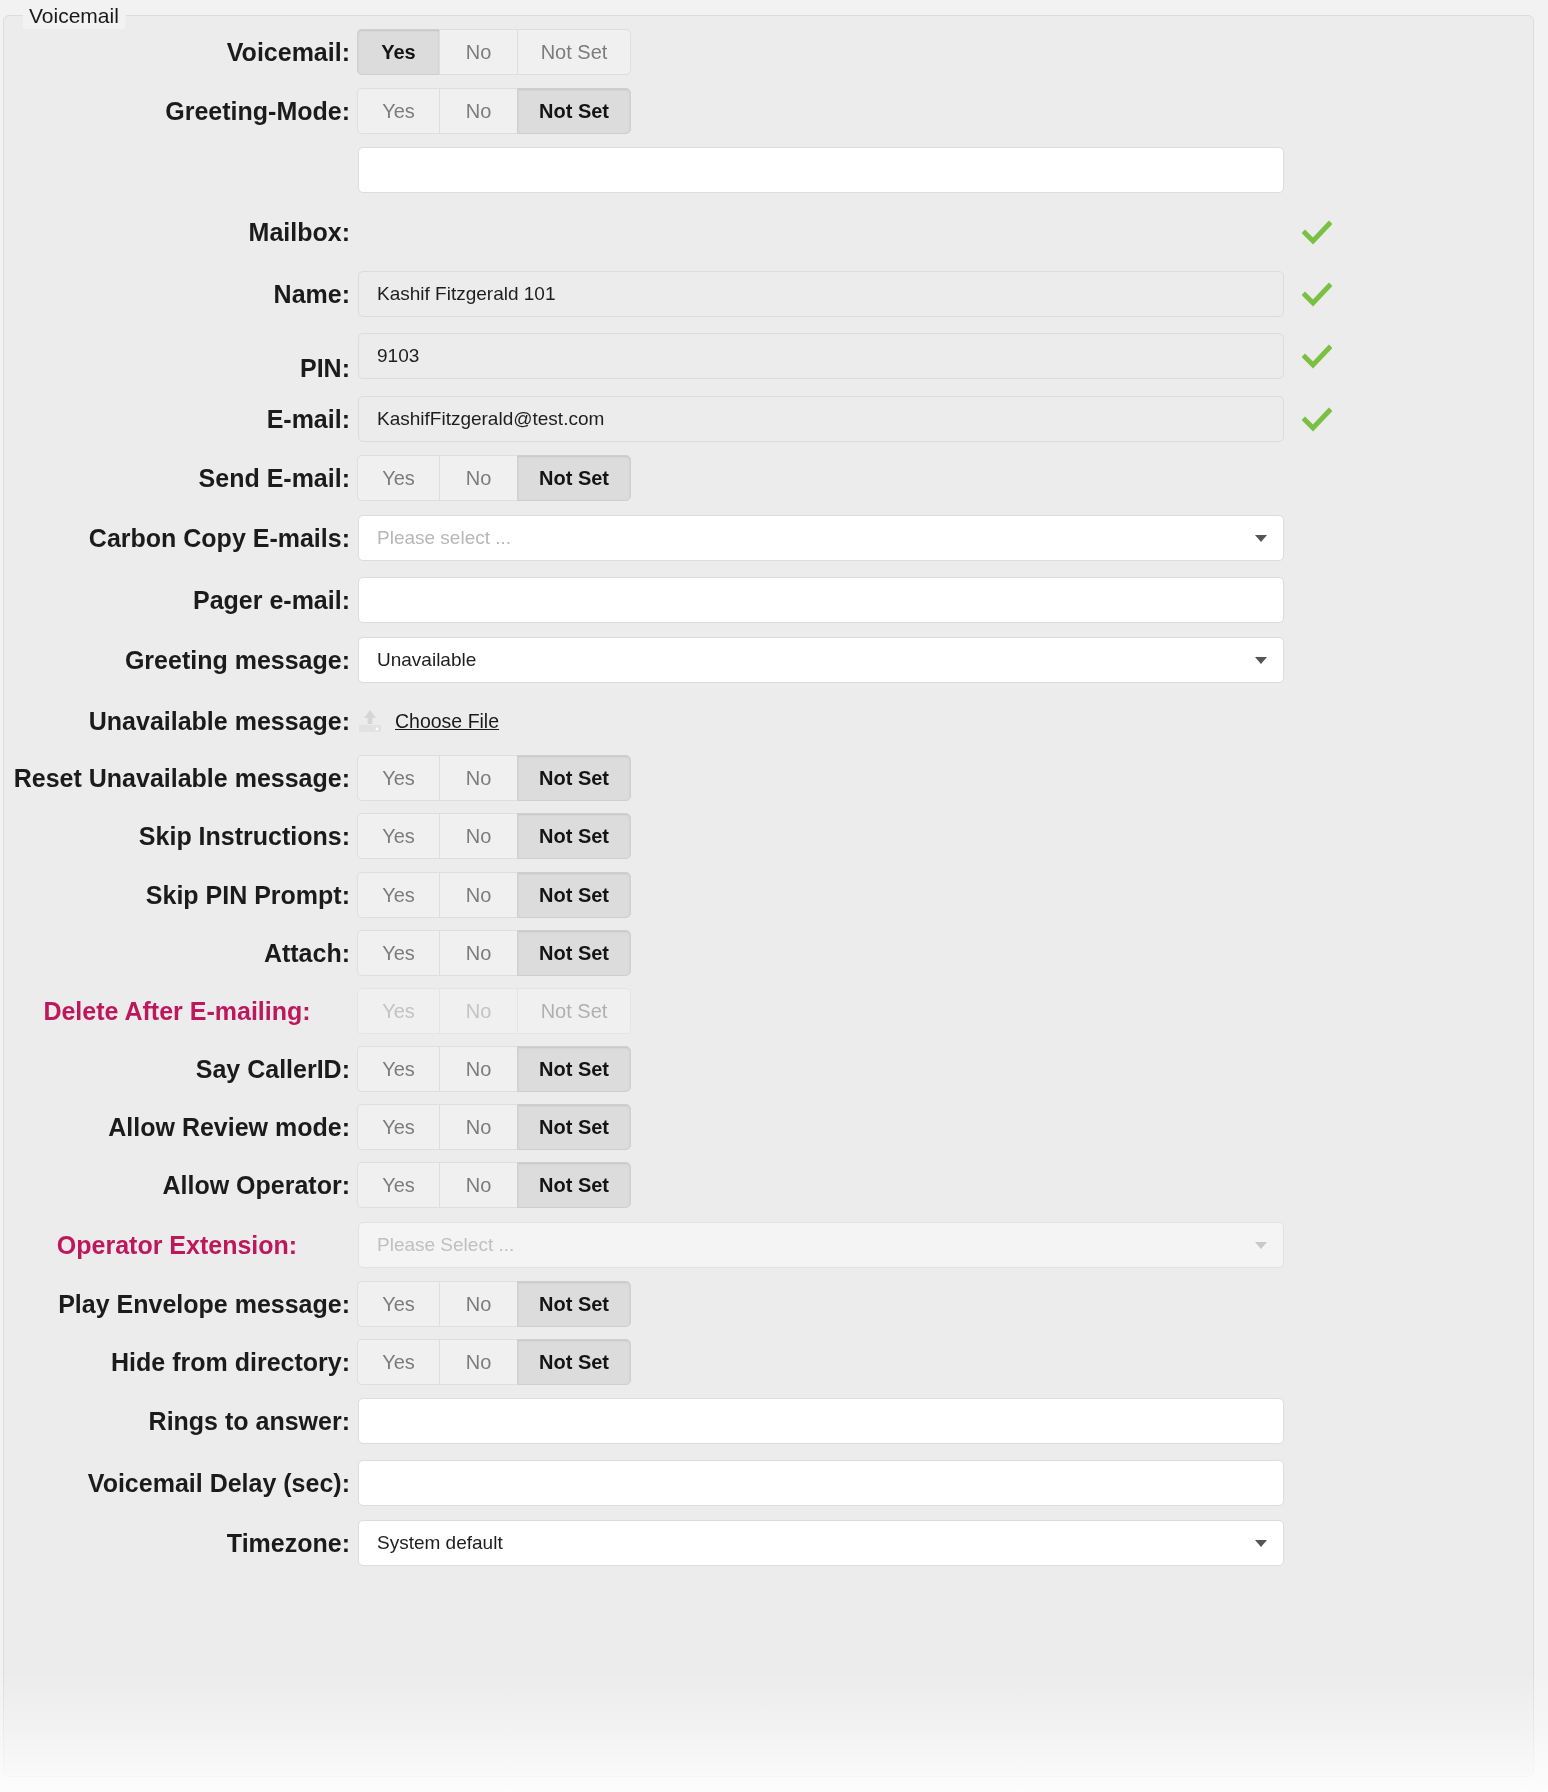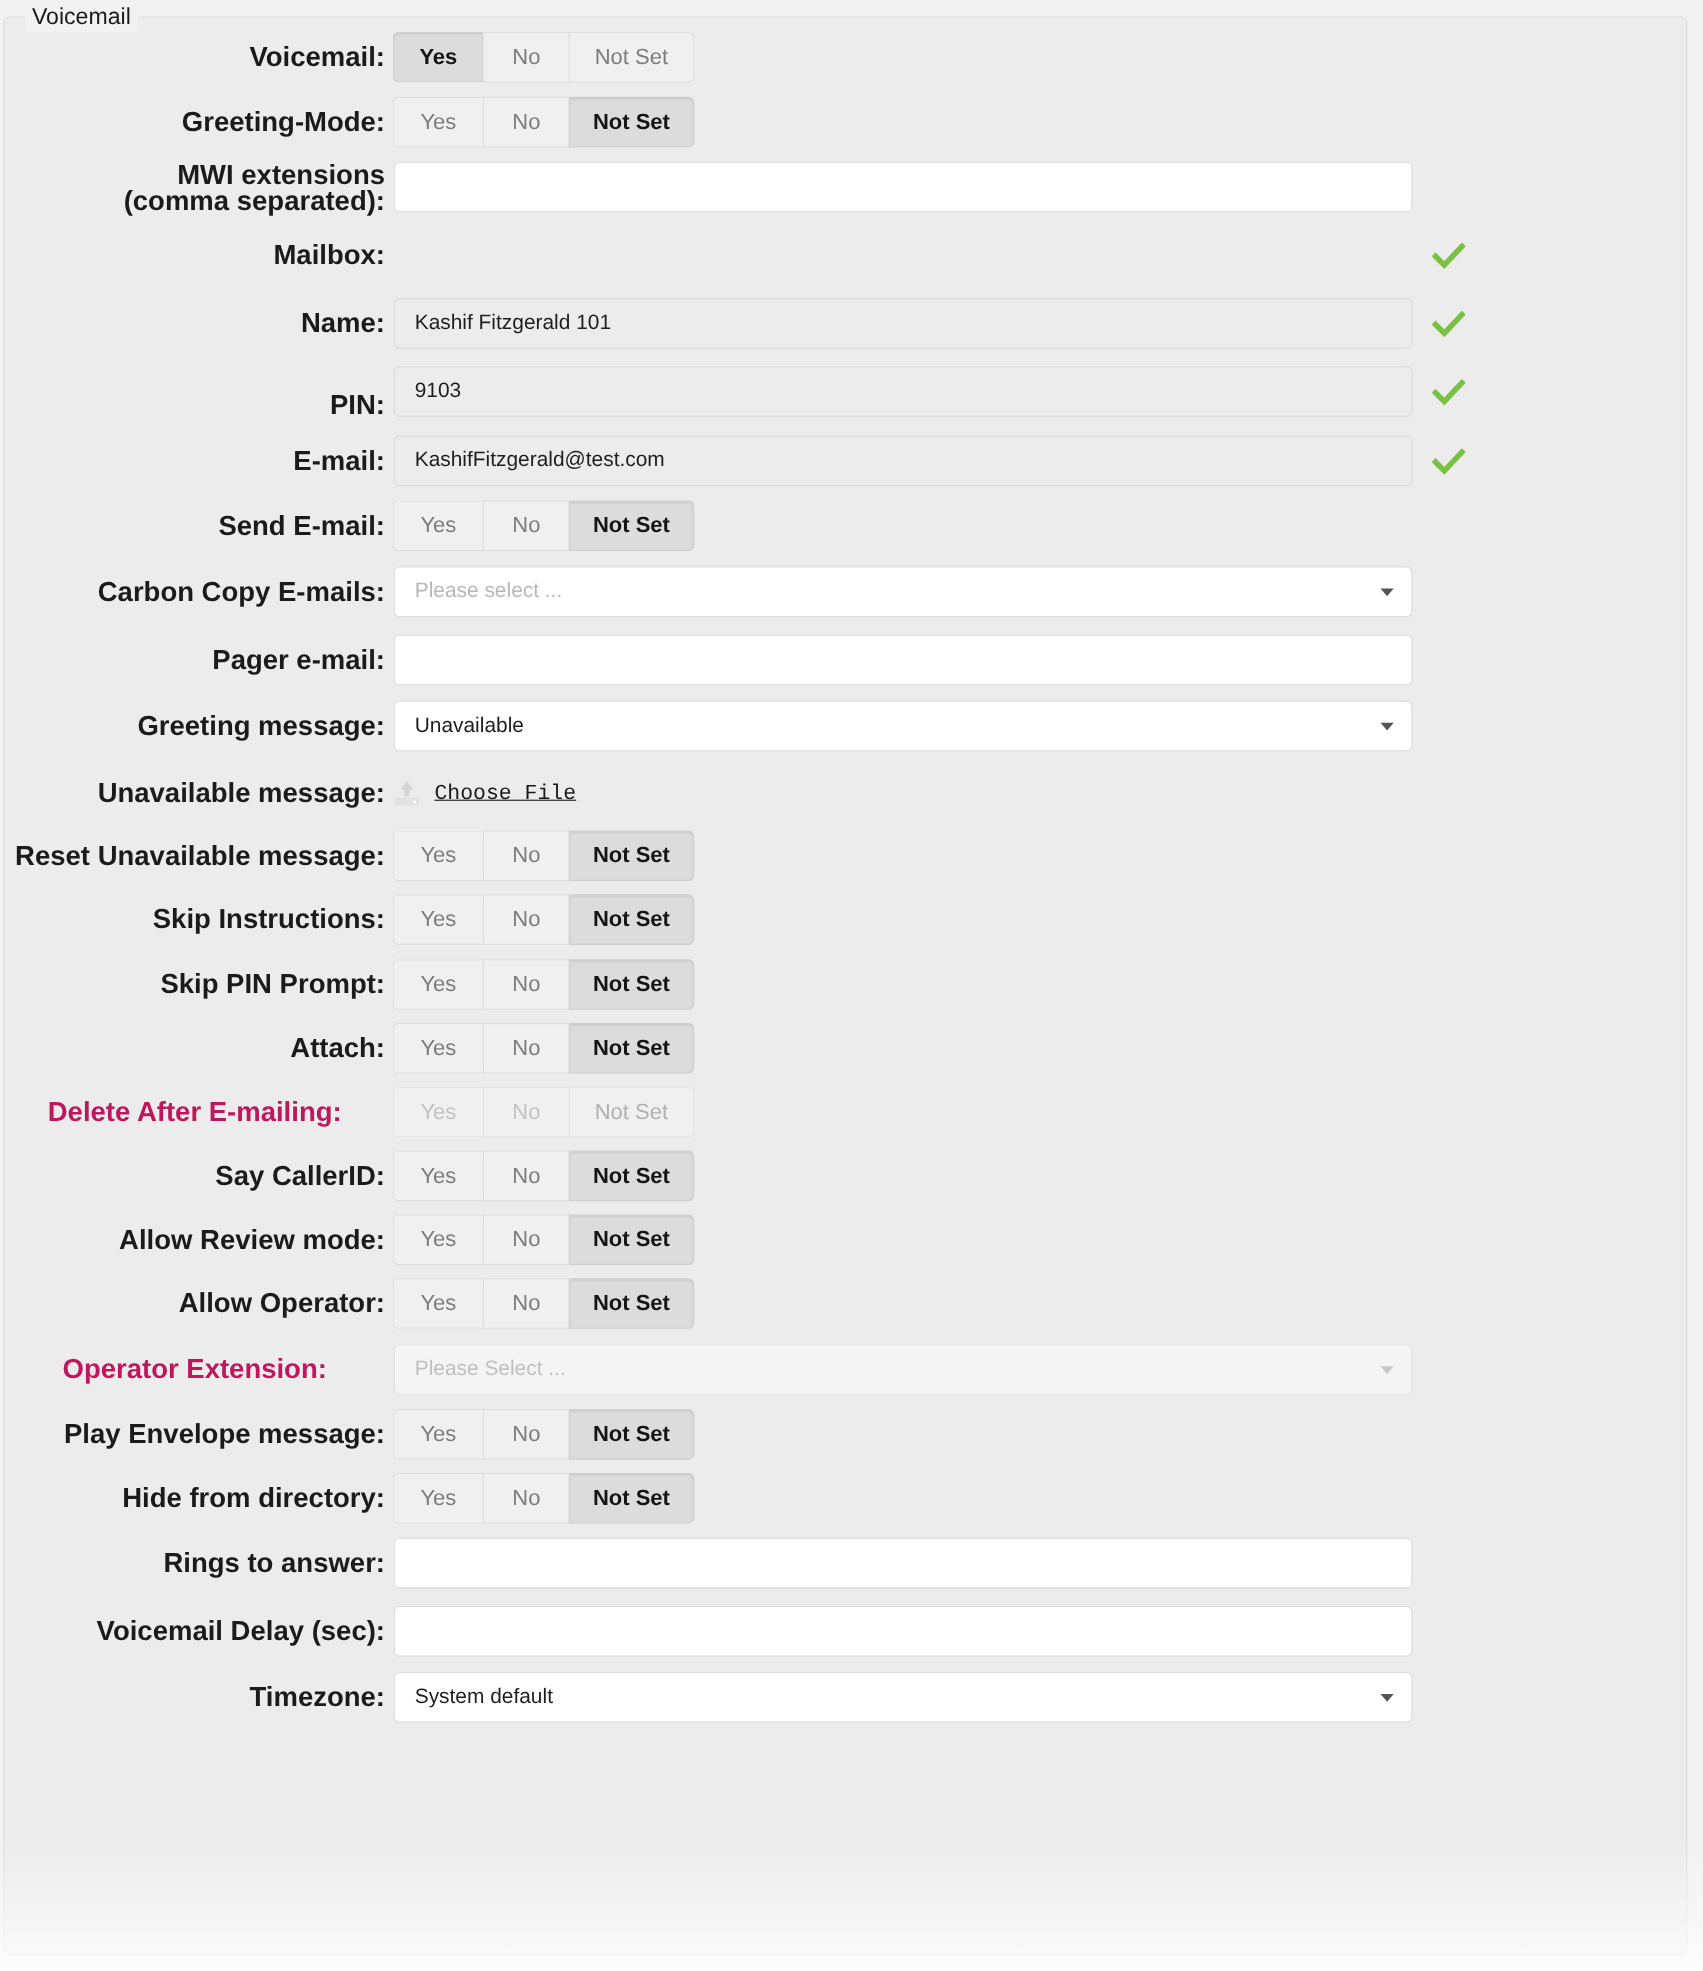--- a/index.html
+++ b/index.html
@@ -216,24 +216,20 @@
         </div>
         <div class="row" style="top: 72px;">
           <div class="label" style="top: 11px;">Greeting-Mode:</div>
           <div class="toggle" style="top: 0px;">
             <div class="seg seg-yes">Yes</div>
             <div class="seg seg-no">No</div>
             <div class="seg seg-ns active">Not Set</div>
           </div>
         </div>
         <div class="row" style="top: 131px;">
-          <div class="label two-line" style="top: 0px;">
-            <div>MWI extensions</div>
-            <div>(comma separated):</div>
-          </div>
           <div class="field" style="height: 46px; top: 0px;"></div>
         </div>
         <div class="row" style="top: 193px;">
           <div class="label" style="top: 11px;">Mailbox:</div>
           <div class="check" style="top: 9px;">
             <svg width="30" height="30" viewBox="0 0 30 30">
               <path d="M3 15 L11 23 L27 6" fill="none" stroke="#7ac143" stroke-width="5" stroke-linecap="square" stroke-linejoin="miter"></path>
             </svg>
           </div>
         </div>
@@ -285,21 +281,21 @@
         </div>
         <div class="row" style="top: 621px;">
           <div class="label" style="top: 11px;">Greeting message:</div>
           <div class="select" style="top: 0px;">
             <span>Unavailable</span>
             <span class="caret"></span>
           </div>
         </div>
         <div class="row" style="top: 690px;">
           <div class="label" style="top: 3px;">Unavailable message:</div>
-          <div class="upload-wrap" style="top: 0px; font-family: Liberation Mono, monospace;">
+          <div class="upload-wrap" style="top: 0px;">
             <span class="upload-icon"><svg width="26" height="24" viewBox="0 0 26 24">
                 <path d="M13 1 L19 9 L15.4 9 L15.4 15 L10.6 15 L10.6 9 L7 9 Z" fill="#d6d6d6"></path>
                 <path d="M2 16 L24 16 L24 23 L2 23 Z" fill="#e2e2e2"></path>
                 <circle cx="20" cy="20" r="1.4" fill="#ffffff"></circle>
               </svg></span>
             <span class="choose-file">Choose File</span>
           </div>
         </div>
         <div class="row" style="top: 739px;">
           <div class="label" style="top: 11px;">Reset Unavailable message:</div>

